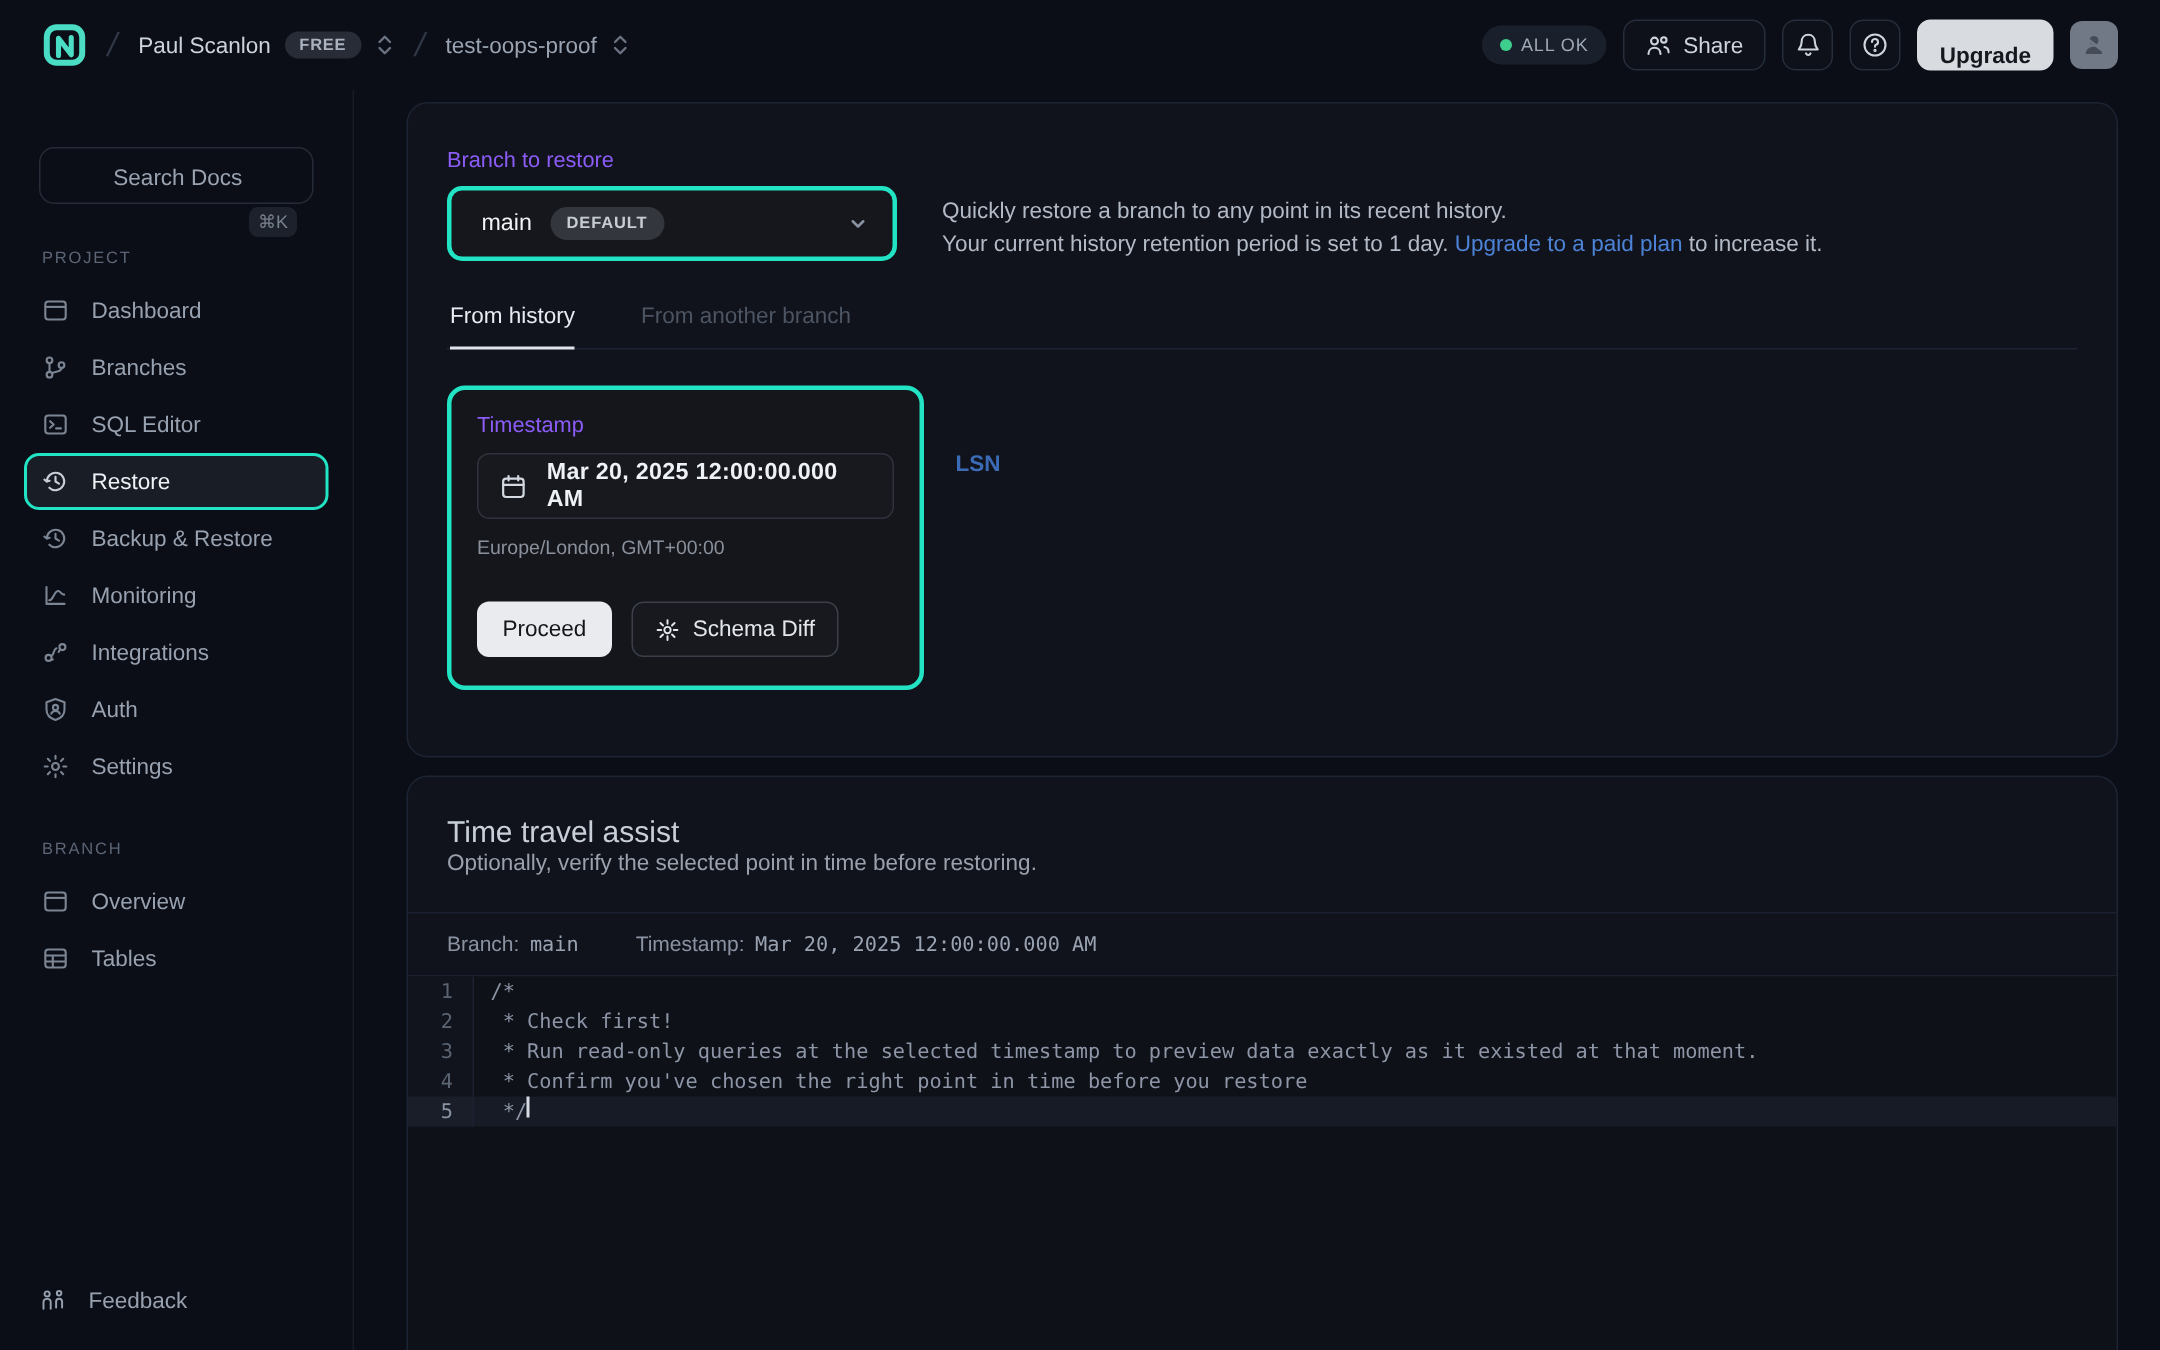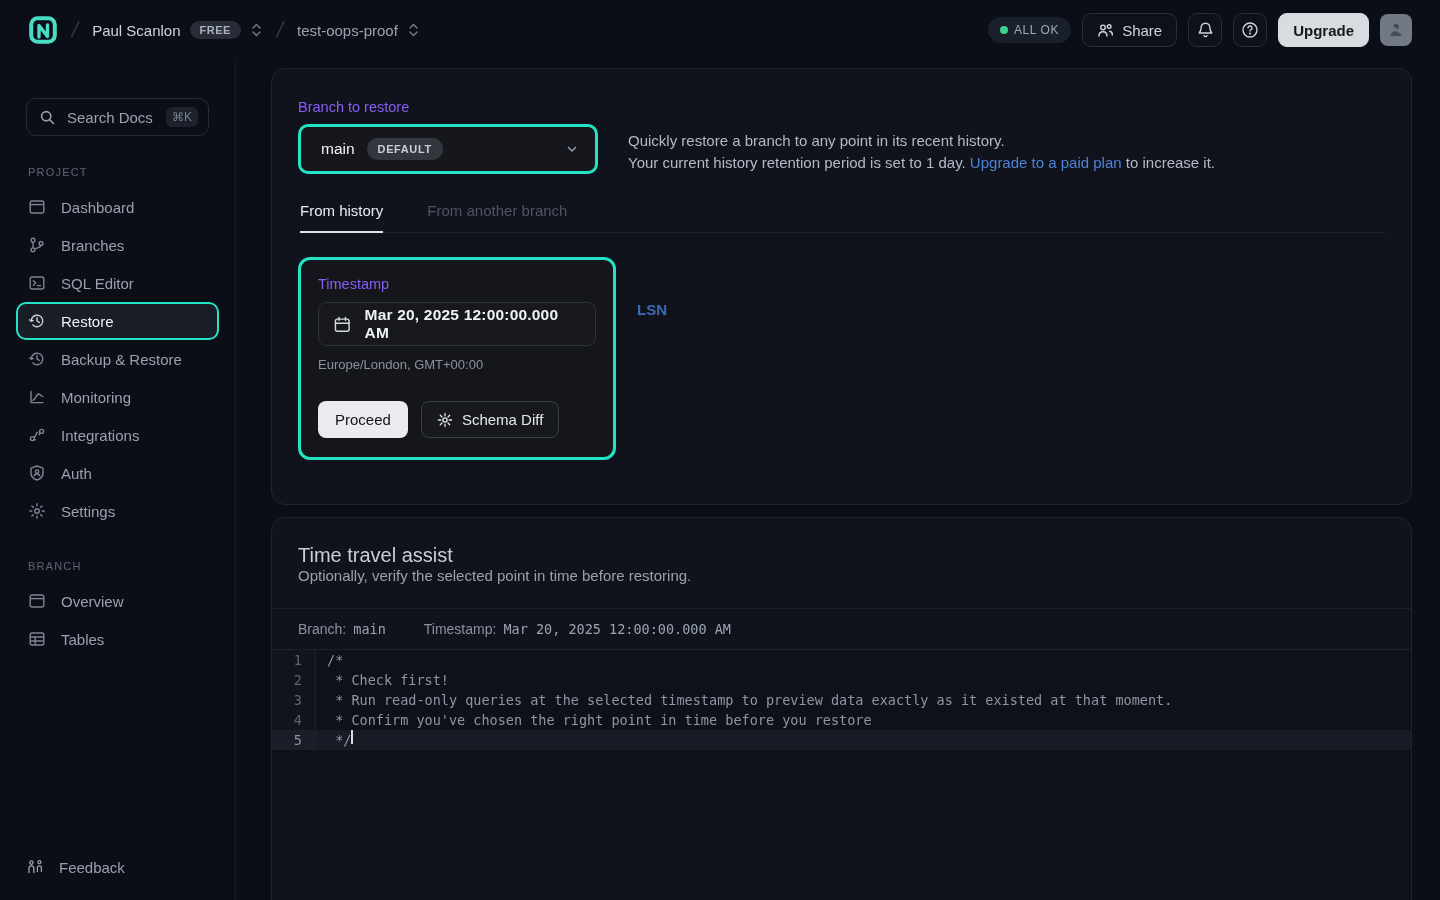--- a/index.html
+++ b/index.html
@@ -32,30 +32,30 @@
   .crumb{ display:flex; align-items:center; gap:9px; cursor:pointer; }
   .crumb .name{ color:#cdd3dd; }
   .crumb .name.project{ color:#9aa3b2; }
   .badge-pill{ background:#272c37; color:#aab1bf; font-size:11px; font-weight:700; letter-spacing:.5px; padding:3px 10px; border-radius:999px; }
   .updown{ color:#6b7382; }
   .header-right{ margin-left:auto; display:flex; align-items:center; gap:11px; }
   .status-pill{ display:flex; align-items:center; gap:6px; background:#1a202b; border-radius:999px; padding:6px 12px; font-size:12px; letter-spacing:.6px; color:#9fa8b6; cursor:pointer; }
   .dot{ width:8px; height:8px; border-radius:50%; background:#3ecf8e; }
   .hbtn{ display:flex; align-items:center; gap:8px; border:1px solid #262d3b; background:#0e1119; color:#ced4de; border-radius:9px; height:34px; padding:0 14px; font-size:15px; cursor:pointer; }
   .hbtn.icon-only{ width:34px; padding:0; justify-content:center; }
-  .hbtn.upgrade{ background:#d8dbe0; border-color:#d8dbe0; color:#15181e; font-weight:600; }
+  .hbtn.upgrade{ background:#d8dbe0; border-color:#d8dbe0; color:#15181e; font-weight:600;align-items:flex-end; }
   .avatar{ width:32px; height:32px; border-radius:8px; background:#717987; display:flex; align-items:center; justify-content:center; color:#454c58; cursor:pointer; }
 
   
   .shell{ display:flex; height:840px; }
   .sidebar{ width:236px; flex:0 0 236px; border-right:1px solid #161b26; padding:38px 26px 24px 26px; display:flex; flex-direction:column; }
   .main{ flex:1; position:relative; overflow:hidden; padding:8px 28px 0 35px; }
 
   
-  .search-box{ display:flex; align-items:center; gap:11px; border:1px solid #252b38; border-radius:10px; height:38px; padding:0 10px 0 12px; color:#9aa3b2; cursor:pointer; }
+  .search-box{ display:flex; align-items:center; gap:11px; border:1px solid #252b38; border-radius:10px; height:38px; padding:0 10px 0 12px; color:#9aa3b2; cursor:pointer;flex-direction:column; }
   .search-box .kbd{ margin-left:auto; background:#1c212c; color:#79828f; border-radius:6px; font-size:12px; padding:3px 6px; }
   .side-label{ font-size:11px; letter-spacing:1.2px; color:#5c6575; margin:30px 0 10px 2px; }
   .side-item{ display:flex; align-items:center; gap:15px; height:38px; padding:0 10px; margin:0 -10px; color:#98a1b0; border-radius:10px; cursor:pointer; border:2px solid transparent; }
   .side-item svg{ flex:0 0 auto; color:#7c8594; }
   .side-item.active{ background:#191d26; border-color:var(--teal); color:#eef1f5; }
   .side-item.active svg{ color:#c9cfd9; }
   .feedback{ margin-top:auto; display:flex; align-items:center; gap:14px; color:#98a1b0; cursor:pointer; }
 
   
   .card{ background:var(--card-bg); border:1px solid var(--card-border); border-radius:14px; }

